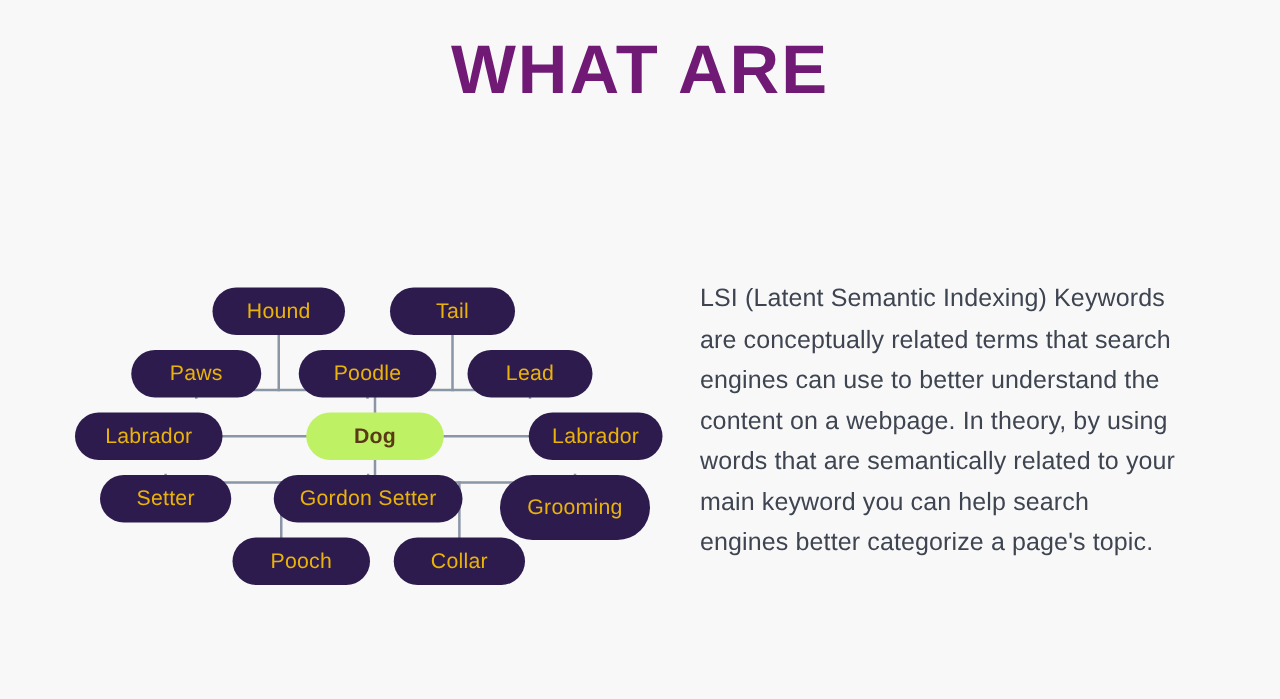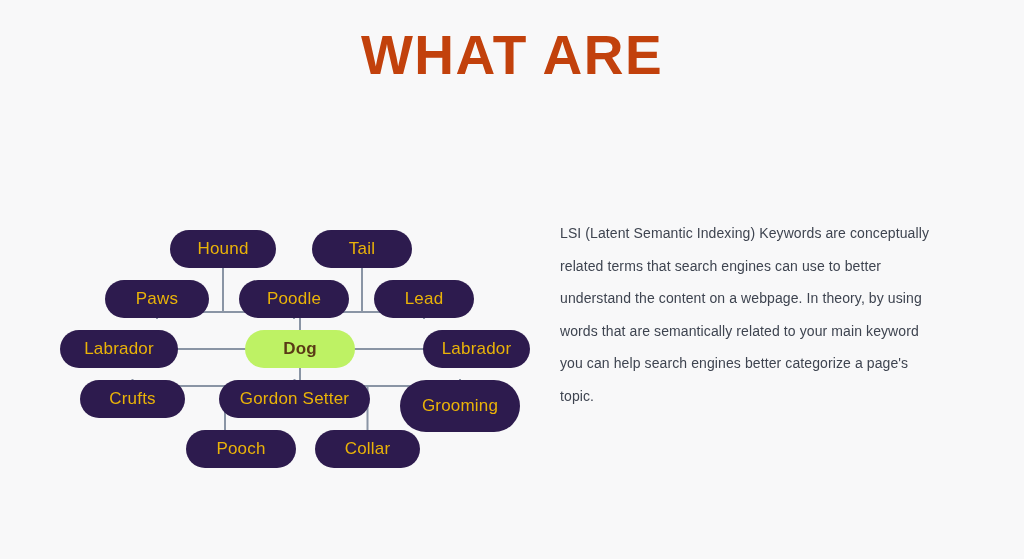--- a/index.html
+++ b/index.html
@@ -29,21 +29,21 @@
     width: 1024px;
     text-align: center;
     line-height: 1.0;
     user-select: none;
   }
   .title-line1 {
     display: block;
     font-size: 55px;
     font-weight: 800;
     letter-spacing: 1.5px;
-    color: #c2410c;
+    color: #701a75;
     font-family: "Liberation Sans", sans-serif;
     margin-bottom: 4px;
   }
   .title-line2 {
     display: block;
     font-size: 58px;
     font-weight: 800;
     letter-spacing: 1.5px;
     color: #6a45d6;
     font-family: "Liberation Sans", sans-serif;
@@ -51,21 +51,21 @@
   .title-qmark {
     color: #2a1950;
   }
 
   
   .body-copy {
     position: absolute;
     left: 560px;
     top: 203px;
     width: 382px;
-    font-size: 14px;
+    font-size: 20px;
     line-height: 32.5px;
     color: #3e4450;
     font-family: "Liberation Sans", sans-serif;
     letter-spacing: 0.1px;
   }
 
   
   #diagram {
     position: absolute;
     left: 40px;
@@ -148,21 +148,21 @@
         <div class="node" style="left: 334px; top: 90px; width: 100px; height: 38px;">
           <span>Lead</span>
         </div>
         <div class="node" style="left: 20px; top: 140px; width: 118px; height: 38px;">
           <span>Labrador</span>
         </div>
         <div class="node" style="left: 383px; top: 140px; width: 107px; height: 38px;">
           <span>Labrador</span>
         </div>
         <div class="node" style="left: 40px; top: 190px; width: 105px; height: 38px;">
-          <span>Crufts</span>
+          <span>Setter</span>
         </div>
         <div class="node" style="left: 179px; top: 190px; width: 151px; height: 38px;">
           <span>Gordon Setter</span>
         </div>
         <div class="node" style="left: 360px; top: 190px; width: 120px; height: 52px;">
           <span>Grooming</span>
         </div>
         <div class="node" style="left: 146px; top: 240px; width: 110px; height: 38px;">
           <span>Pooch</span>
         </div>

